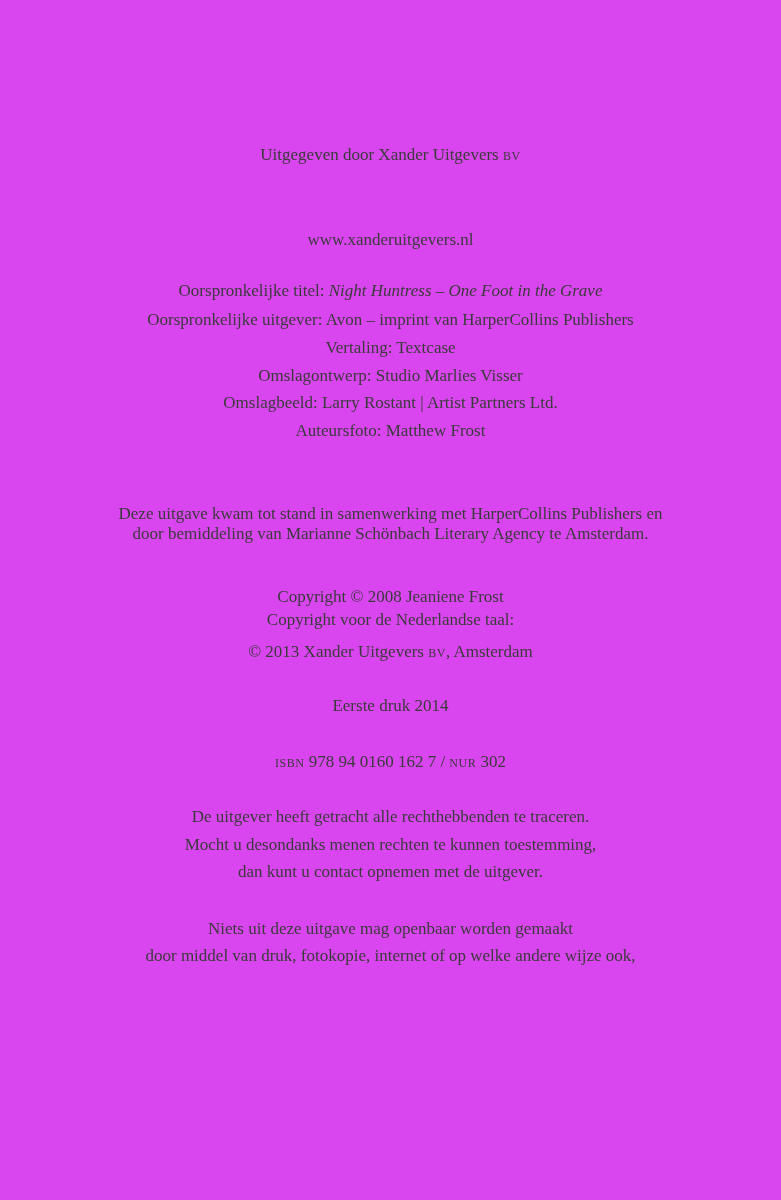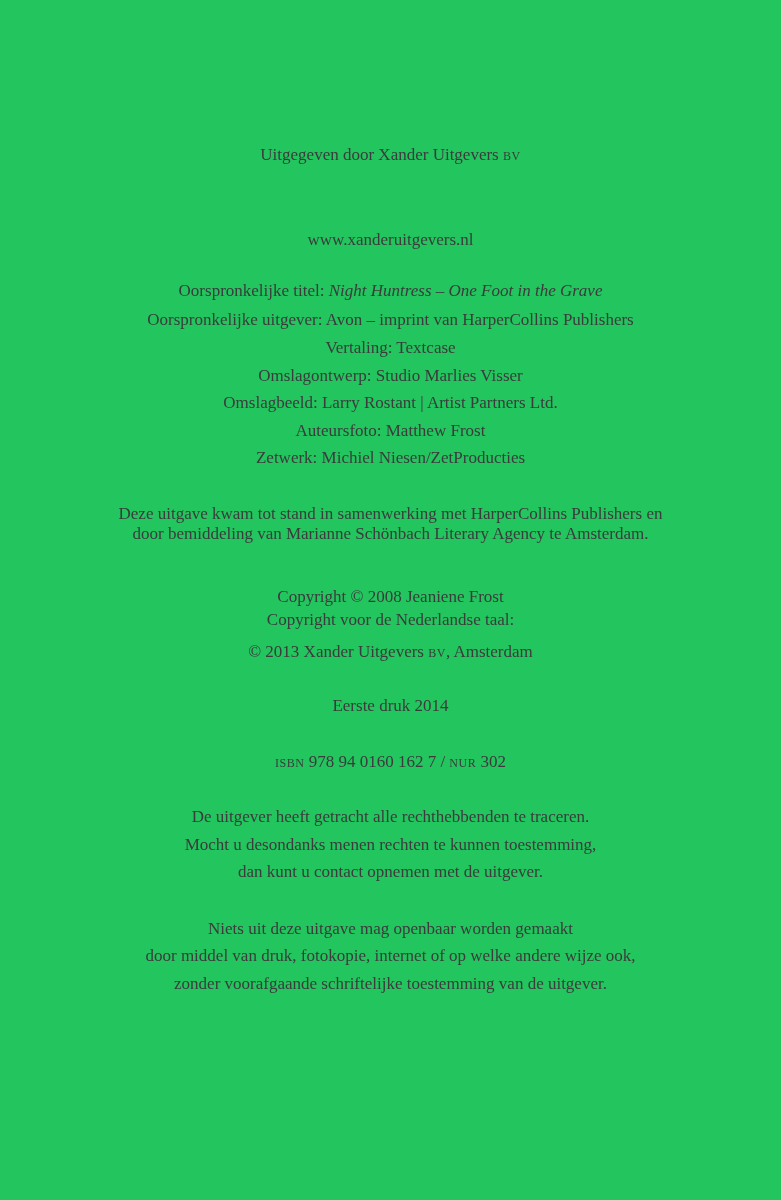--- a/index.html
+++ b/index.html
@@ -1,19 +1,19 @@
 <!DOCTYPE html>
 <html><head>
   <meta charset="utf-8">
   <style>
     html, body { margin: 0; padding: 0; background: #ffffff; }
     body { width: 781px; height: 1200px; position: relative; overflow: hidden; }
     .page {
       position: absolute; left: 0; top: 0; width: 781px; height: 1200px;
-      background: #22c55e;
+      background: #d946ef;
       font-family: "Liberation Serif", "DejaVu Serif", serif;
       color: #3b3b3b;
       font-size: 17px;
     }
     .line {
       position: absolute; left: 0; width: 781px;
       text-align: center; line-height: 20px; height: 20px;
       white-space: nowrap;
     }
     .sc { font-variant: small-caps; text-transform: lowercase; letter-spacing: 0.5px; }
@@ -31,21 +31,20 @@
   <div class="line" style="top:230px">www.xanderuitgevers.nl</div>
 
   <div class="line" style="top:281px">
     <span>Oorspronkelijke titel: </span><span class="it">Night Huntress – One Foot in the Grave</span>
   </div>
   <div class="line" style="top:310px">Oorspronkelijke uitgever: Avon – imprint van HarperCollins Publishers</div>
   <div class="line" style="top:338px">Vertaling: Textcase</div>
   <div class="line" style="top:366px">Omslagontwerp: Studio Marlies Visser</div>
   <div class="line" style="top:393px">Omslagbeeld: Larry Rostant | Artist Partners Ltd.</div>
   <div class="line" style="top:421px">Auteursfoto: Matthew Frost</div>
-  <div class="line" style="top:448px">Zetwerk: Michiel Niesen/ZetProducties</div>
 
   <div class="line" style="top:504px">Deze uitgave kwam tot stand in samenwerking met HarperCollins Publishers en</div>
   <div class="line" style="top:524px">door bemiddeling van Marianne Schönbach Literary Agency te Amsterdam.</div>
 
   <div class="line" style="top:587px">Copyright © 2008 Jeaniene Frost</div>
   <div class="line" style="top:610px">Copyright voor de Nederlandse taal:</div>
   <div class="line" style="top:642px">
     <span>© 2013 Xander Uitgevers </span><span class="sc">BV</span><span>, Amsterdam</span>
   </div>
 
@@ -54,15 +53,14 @@
   <div class="line" style="top:752px">
     <span class="sc">ISBN</span><span> 978 94 0160 162 7 / </span><span class="sc">NUR</span><span> 302</span>
   </div>
 
   <div class="line" style="top:807px">De uitgever heeft getracht alle rechthebbenden te traceren.</div>
   <div class="line" style="top:835px">Mocht u desondanks menen rechten te kunnen toestemming,</div>
   <div class="line" style="top:862px">dan kunt u contact opnemen met de uitgever.</div>
 
   <div class="line" style="top:919px">Niets uit deze uitgave mag openbaar worden gemaakt</div>
   <div class="line" style="top:946px">door middel van druk, fotokopie, internet of op welke andere wijze ook,</div>
-  <div class="line" style="top:974px">zonder voorafgaande schriftelijke toestemming van de uitgever.</div>
 
 </div>
 
 </body></html>

